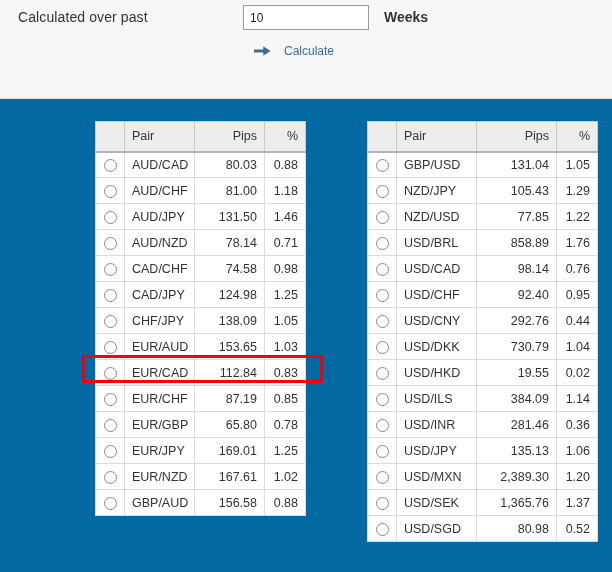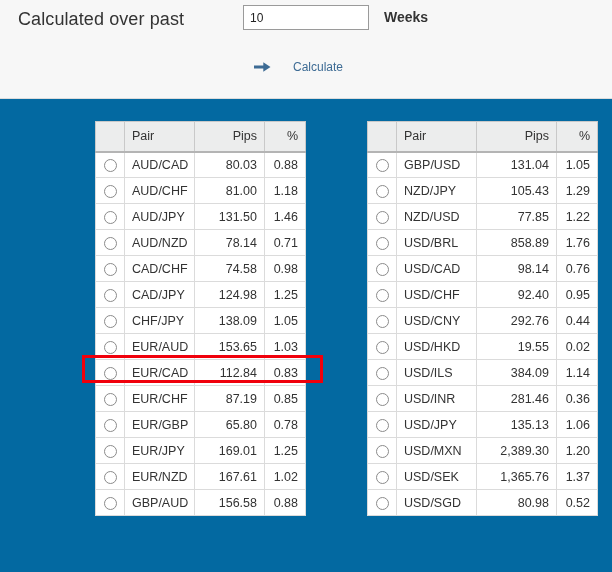--- a/index.html
+++ b/index.html
@@ -15,21 +15,21 @@
   
   #top-section {
     position: relative;
     height: 99px;
     background: #f7f7f7;
     border-bottom: 1px solid #dcdcdc;
   }
   #calc-label {
     position: absolute;
     left: 18px; top: 9px;
-    font-size: 18px;
+    font-size: 14px;
     color: #333333;
     letter-spacing: 0.1px;
   }
   #weeks-input {
     position: absolute;
     left: 243px; top: 5px;
     width: 126px; height: 25px;
     border: 1px solid #9a9a9a;
     background: #ffffff;
     font-family: "Liberation Sans", sans-serif;
@@ -40,24 +40,24 @@
   }
   #weeks-unit {
     position: absolute;
     left: 384px; top: 9px;
     font-size: 14px;
     font-weight: bold;
     color: #333333;
   }
   #calculate-row {
     position: absolute;
-    left: 254px; top: 60px;
+    left: 254px; top: 44px;
     display: flex;
     align-items: center;
-    gap: 22px;
+    gap: 13px;
   }
   #arrow-icon { display: block; line-height: 0; }
   #calculate-link {
     font-size: 12px;
     color: #3d6b94;
     text-decoration: none;
     cursor: pointer;
   }
 
   
@@ -310,20 +310,26 @@
             <td class="col-pct">0.95</td>
           </tr>
           <tr>
             <td class="col-radio"><span class="radio"></span></td>
             <td class="col-pair">USD/CNY</td>
             <td class="col-pips">292.76</td>
             <td class="col-pct">0.44</td>
           </tr>
           <tr>
             <td class="col-radio"><span class="radio"></span></td>
+            <td class="col-pair">USD/DKK</td>
+            <td class="col-pips">730.79</td>
+            <td class="col-pct">1.04</td>
+          </tr>
+          <tr>
+            <td class="col-radio"><span class="radio"></span></td>
             <td class="col-pair">USD/HKD</td>
             <td class="col-pips">19.55</td>
             <td class="col-pct">0.02</td>
           </tr>
           <tr>
             <td class="col-radio"><span class="radio"></span></td>
             <td class="col-pair">USD/ILS</td>
             <td class="col-pips">384.09</td>
             <td class="col-pct">1.14</td>
           </tr>

